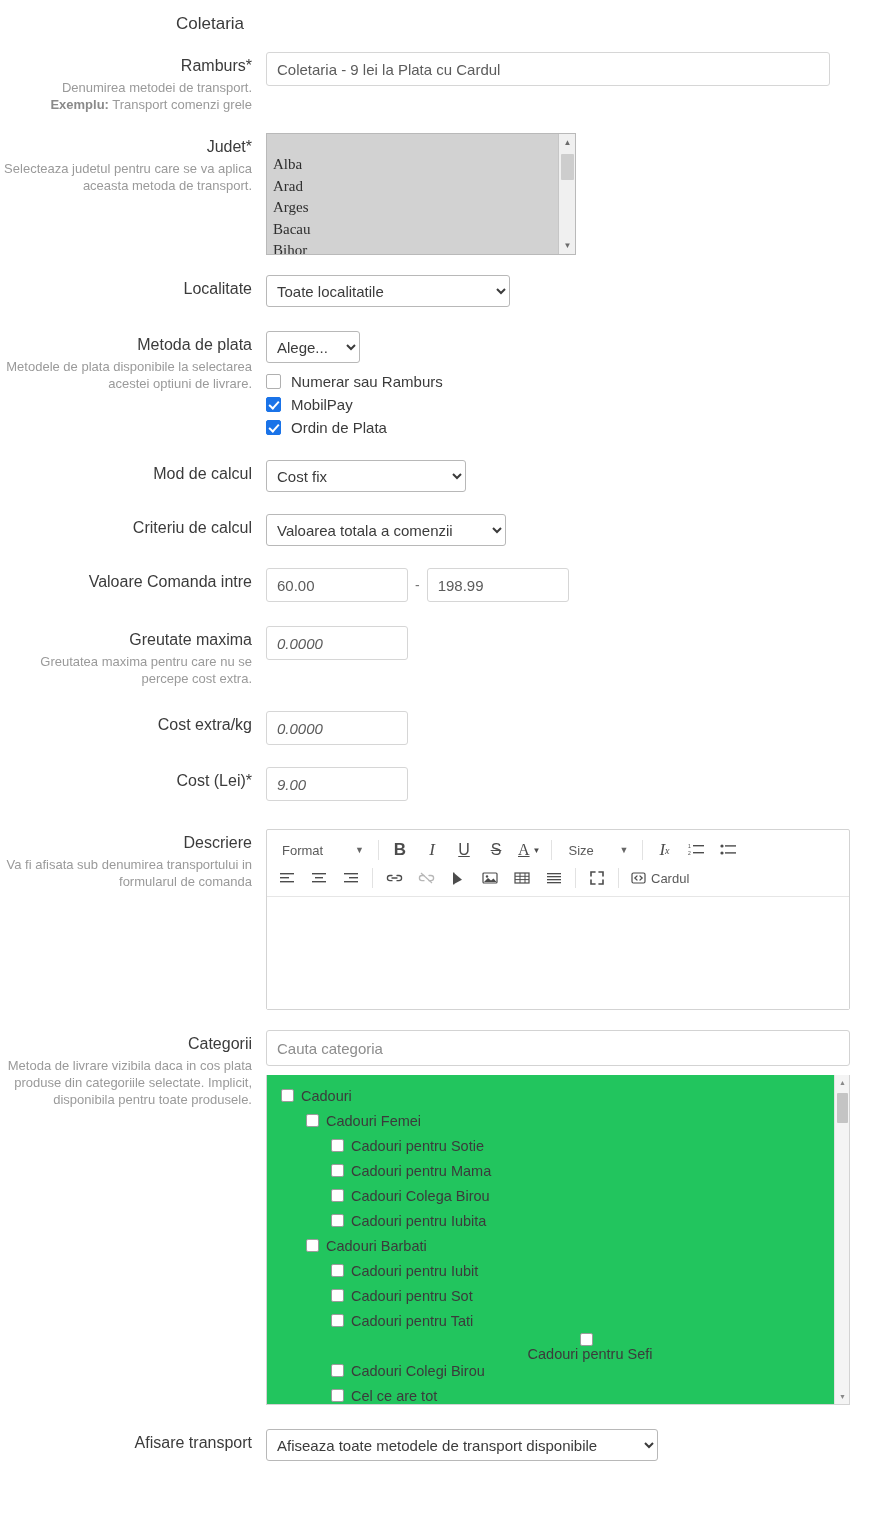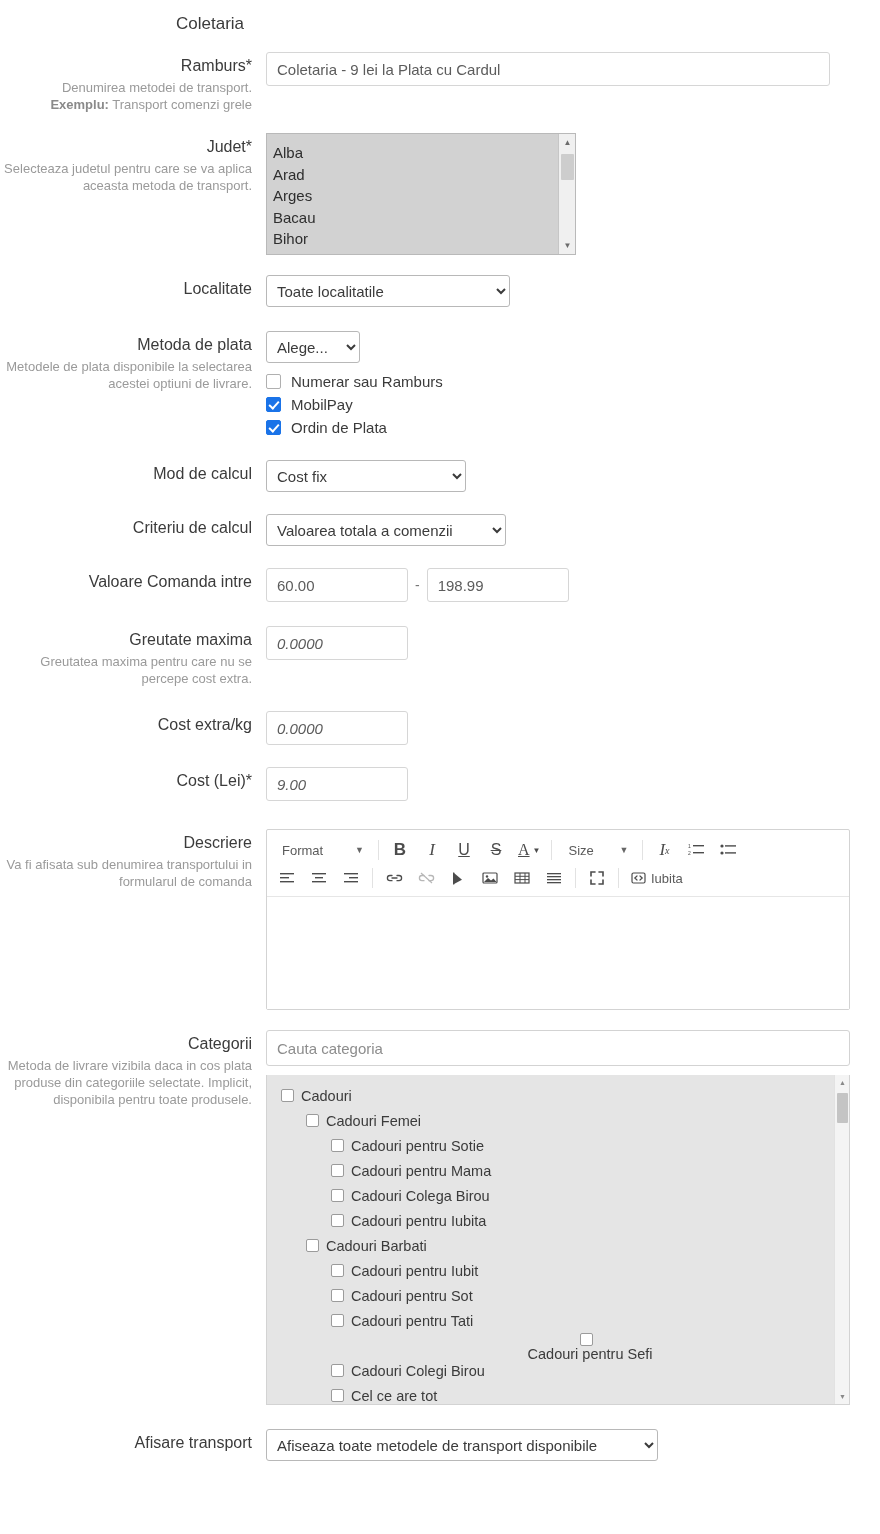--- a/index.html
+++ b/index.html
@@ -82,21 +82,21 @@
   .listbox {
     width: 310px;
     height: 122px;
     border: 1px solid #b9b9b9;
     background: #d2d2d2;
     position: relative;
     overflow: hidden;
     font-size: 15px;
     color: #2e2e2e;
   }
-  .listbox .items { padding: 8px 6px; }
+  .listbox .items { padding: 20px 6px; font-family: Liberation Serif, serif; }
   .listbox .item { line-height: 21.5px; }
   .scrollbar {
     position: absolute;
     top: 0; right: 0; bottom: 0;
     width: 17px;
     background: #f0f0f0;
     border-left: 1px solid #c6c6c6;
   }
   .scroll-arrow {
     position: absolute; left: 0; width: 17px; height: 17px;
@@ -194,21 +194,21 @@
     color: #6d6d6d;
     display: flex; align-items: center;
     background: #fff;
   }
   .cat-search .ph { color: #8d8d8d; }
   .cat-box {
     width: 584px;
     height: 330px;
     border: 1px solid #d3d3d3;
     border-top: none;
-    background: #e5e5e5;
+    background: #22c55e;
     margin-top: 9px;
     position: relative;
     overflow: hidden;
   }
   .cat-box .inner { padding: 8px 0 0 14px; }
   .cat-row { display: flex; align-items: center; height: 25px; }
   .cat-cb {
     width: 13px; height: 13px;
     border: 1px solid #9b9b9b;
     border-radius: 2px;
@@ -488,21 +488,21 @@
               <svg class="svgicon" width="16" height="16" viewBox="0 0 16 16">
                   <path d="M2 6V2h4M14 6V2h-4M2 10v4h4M14 10v4h-4" stroke="#4c4c4c" stroke-width="1.6" fill="none" stroke-linecap="round"></path>
                 </svg>
             </div>
             <div class="tb-sep"></div>
             <div class="tb-item" style="padding:0 4px;">
               <svg class="svgicon" width="15" height="14" viewBox="0 0 15 14" style="margin-right:5px;">
                   <rect x="1" y="2" width="13" height="10" rx="1.5" fill="none" stroke="#4c4c4c" stroke-width="1.2"></rect>
                   <path d="M6 5L3.8 7 6 9M9 5l2.2 2L9 9" stroke="#4c4c4c" stroke-width="1.2" fill="none" stroke-linecap="round"></path>
                 </svg>
-              <span class="tb-text">Iubita</span>
+              <span class="tb-text">Cardul</span>
             </div>
           </div>
         </div>
         <div class="editor-body"></div>
       </div>
     </div>
   </div>
 
   <div class="row" style="margin-bottom:22px;">
     <div class="label-col">

